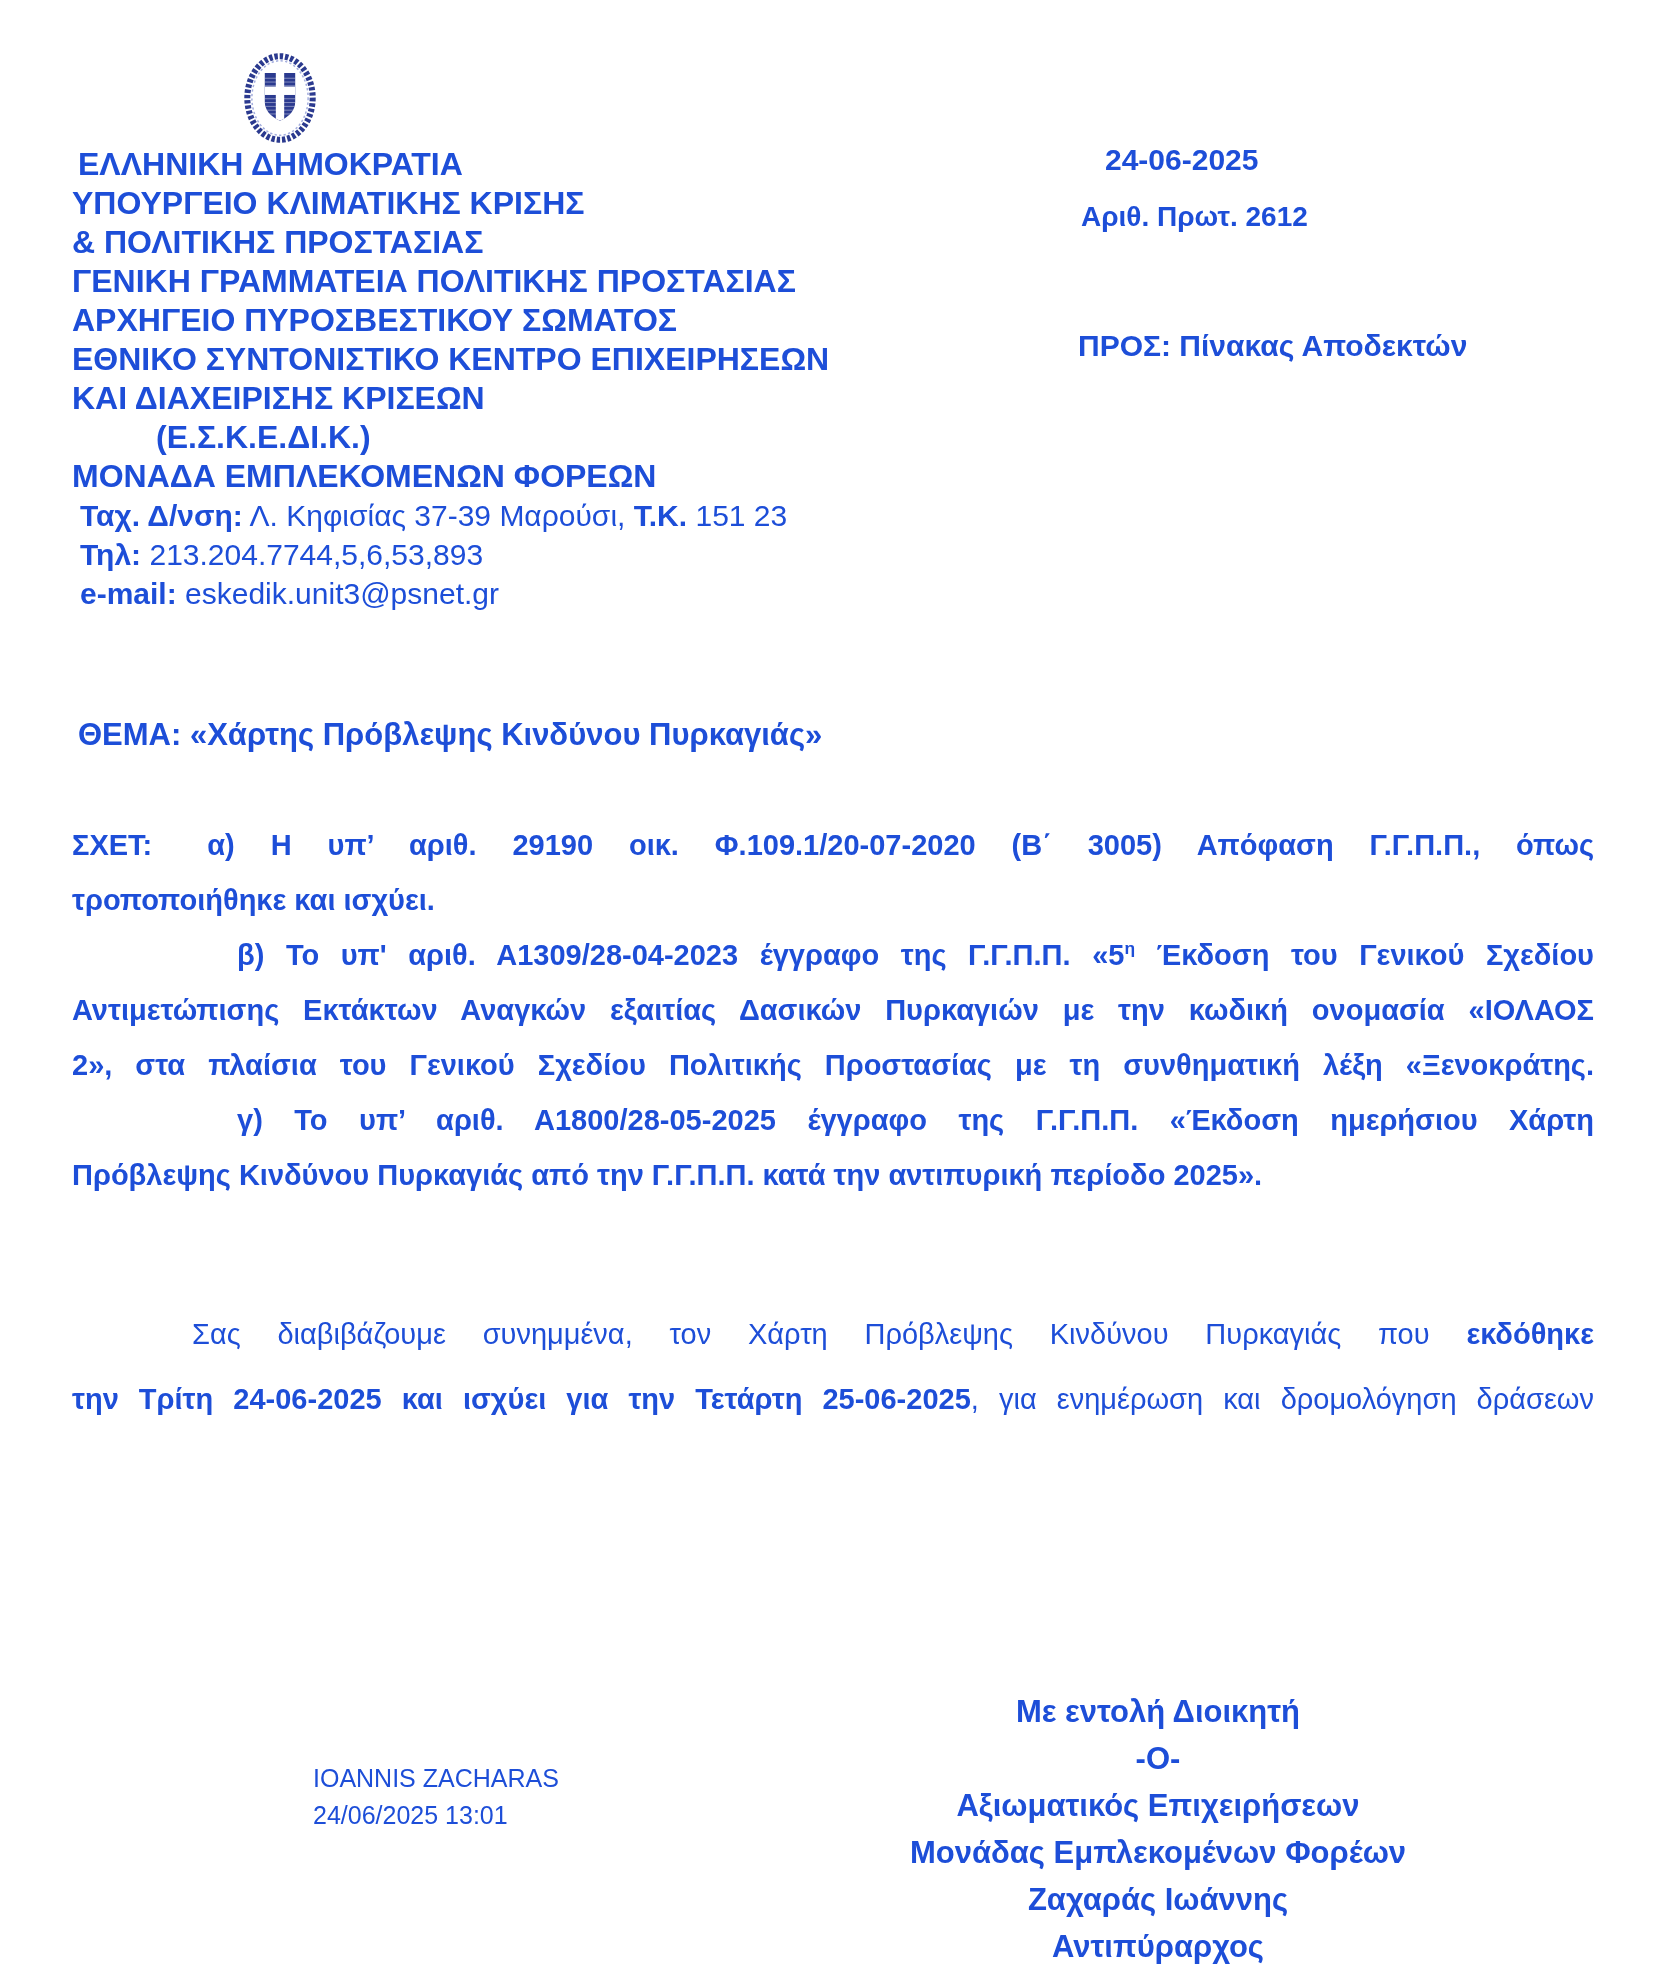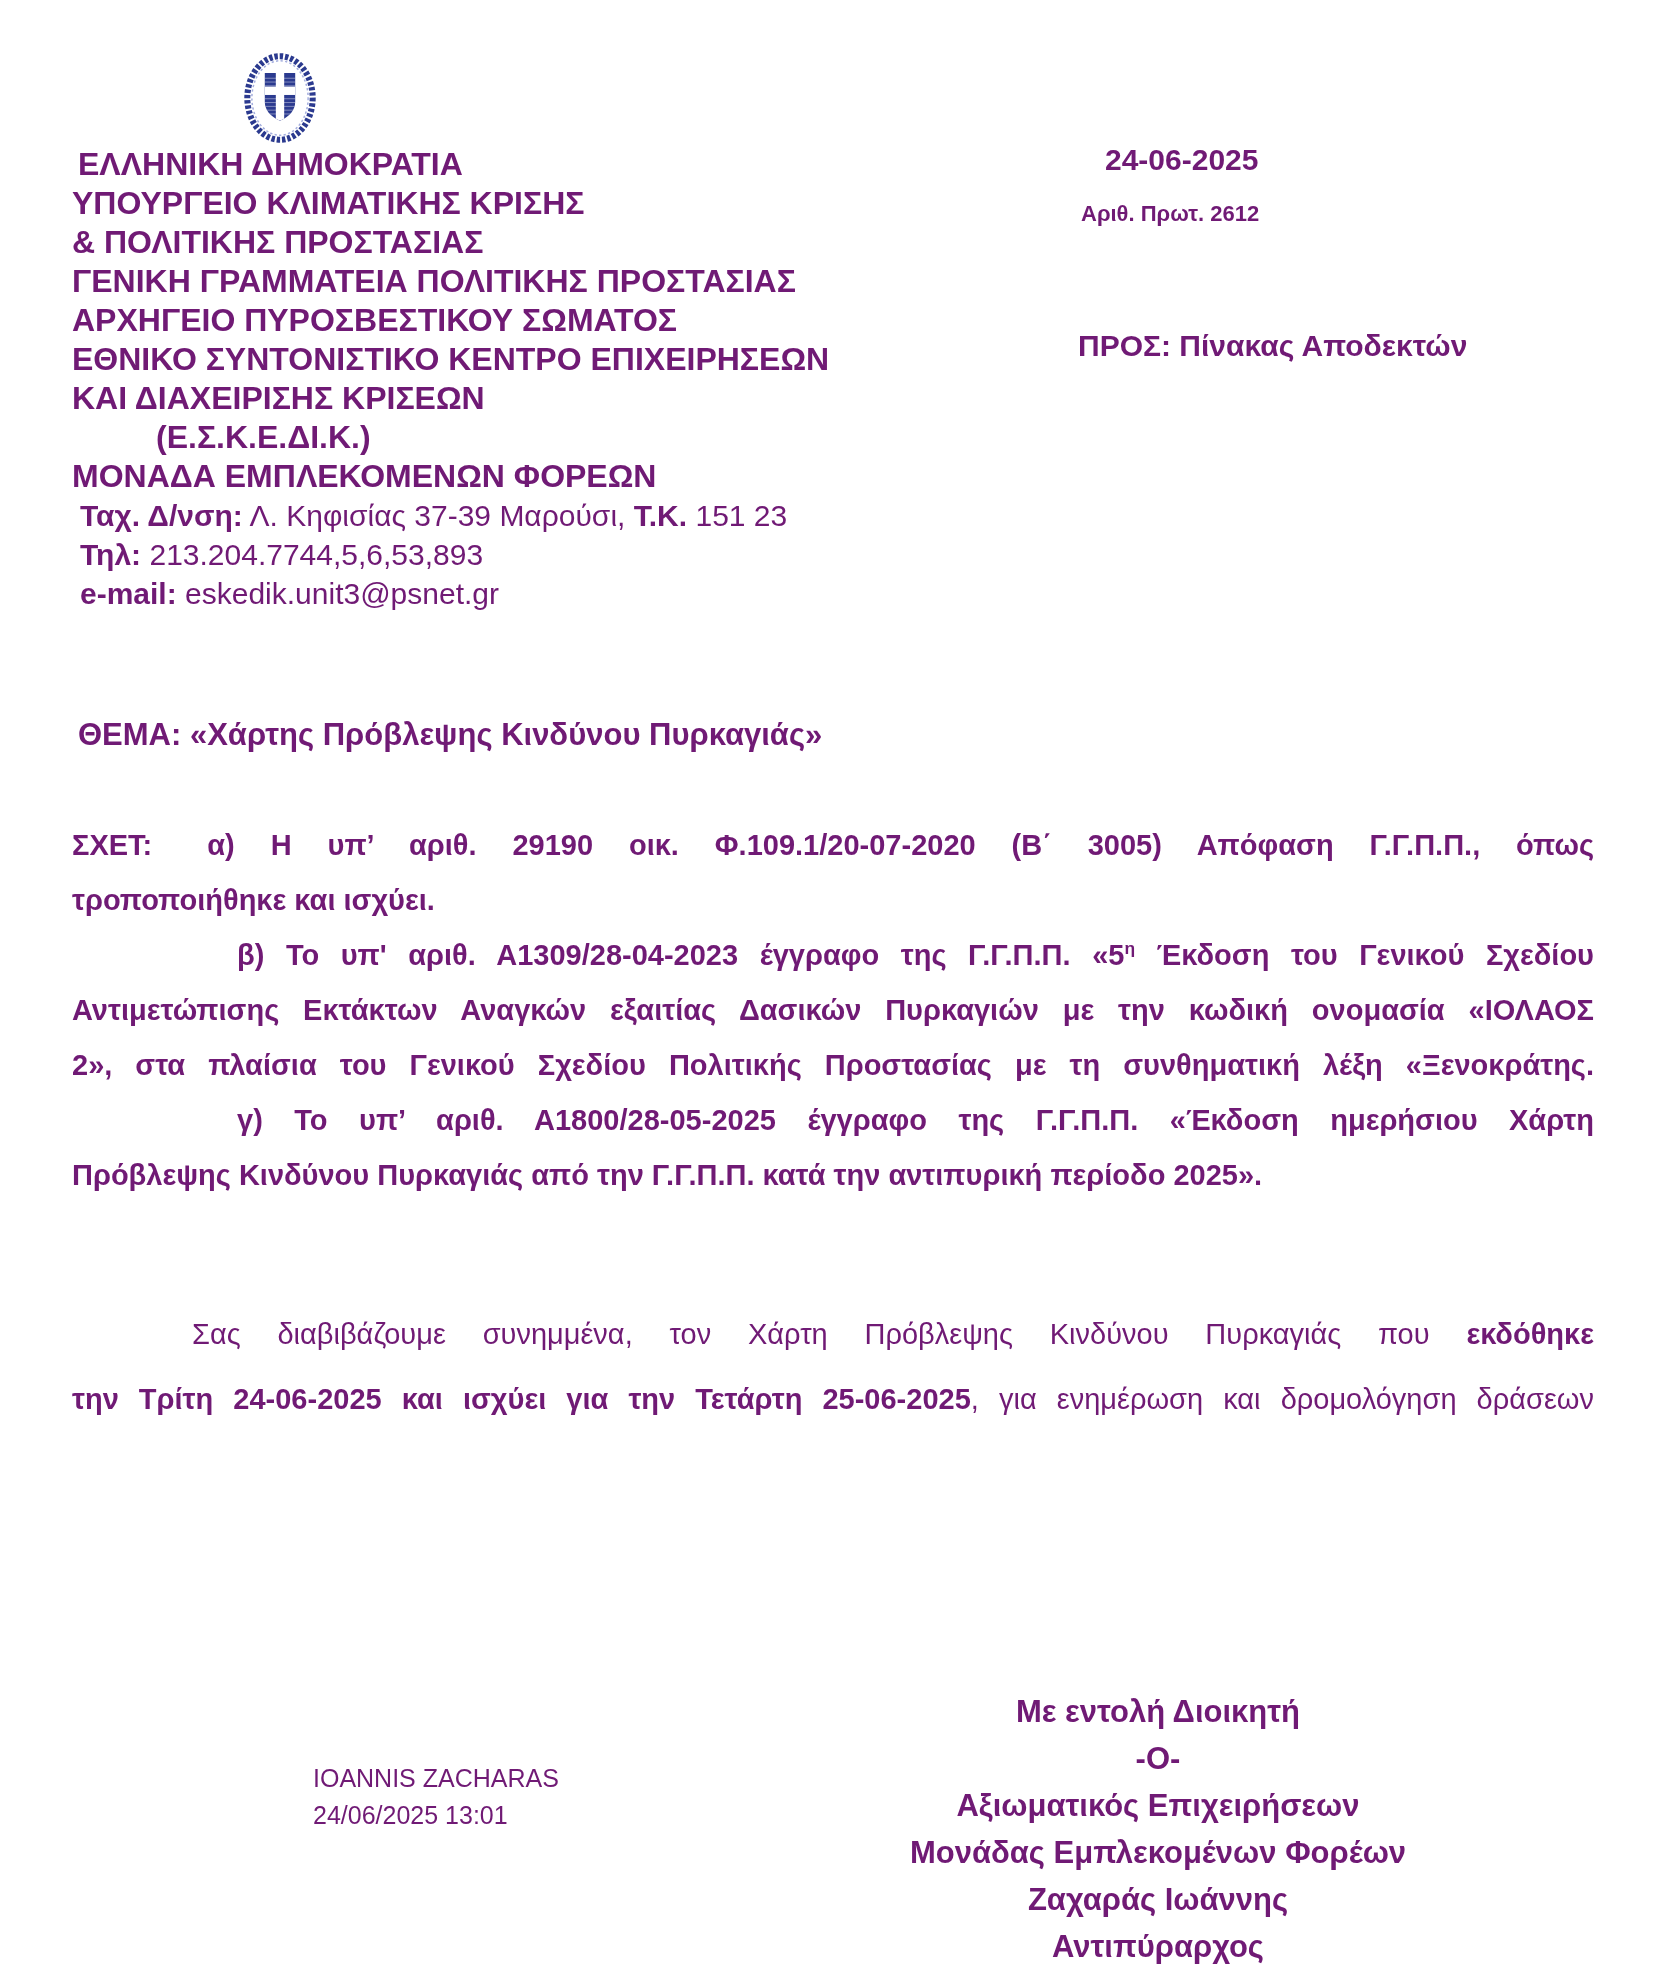--- a/index.html
+++ b/index.html
@@ -1,21 +1,21 @@
 <!DOCTYPE html>
 <html><head>
 <meta charset="utf-8">
 <style>
   html,body{margin:0;padding:0;background:#888;}
   .page{
     position:relative;
     width:1654px;height:1973px;
     background:#ffffff;
     font-family:"Liberation Sans","DejaVu Sans",sans-serif;
-    color:#701a75;
+    color:#1d4ed8;
     overflow:hidden;
   }
   .b{font-weight:700;}
   sup{font-size:60%;vertical-align:super;line-height:0;}
   .tl{position:relative;white-space:normal;}
   .j{text-align:justify;text-align-last:justify;}
   .spacer{display:inline-block;height:1px;}
 
   
   .emblem{position:absolute;left:242px;top:52px;width:76px;height:92px;}
@@ -23,21 +23,21 @@
   
   .org{position:absolute;left:72px;top:145px;width:1000px;font-size:32px;font-weight:700;}
   .org .tl{height:39px;line-height:39px;}
 
   
   .contact{position:absolute;left:72px;top:496px;width:1000px;font-size:30px;margin-left:8px;}
   .contact .tl{height:39px;line-height:39px;}
 
   
   .meta-date{position:absolute;left:1105px;top:143px;font-size:30px;font-weight:700;}
-  .meta-prot{position:absolute;left:1081px;top:201px;font-size:22px;font-weight:700;}
+  .meta-prot{position:absolute;left:1081px;top:201px;font-size:28px;font-weight:700;}
   .meta-to{position:absolute;left:1078px;top:329px;font-size:30px;font-weight:700;text-align:right;}
 
   
   .subject{position:absolute;left:72px;top:714px;width:1522px;font-size:31px;font-weight:700;}
   .subject .tl{height:42px;line-height:42px;}
 
   
   .refs{position:absolute;left:72px;top:818px;width:1522px;font-size:29px;font-weight:700;}
   .refs .tl{height:55px;line-height:55px;}
 

